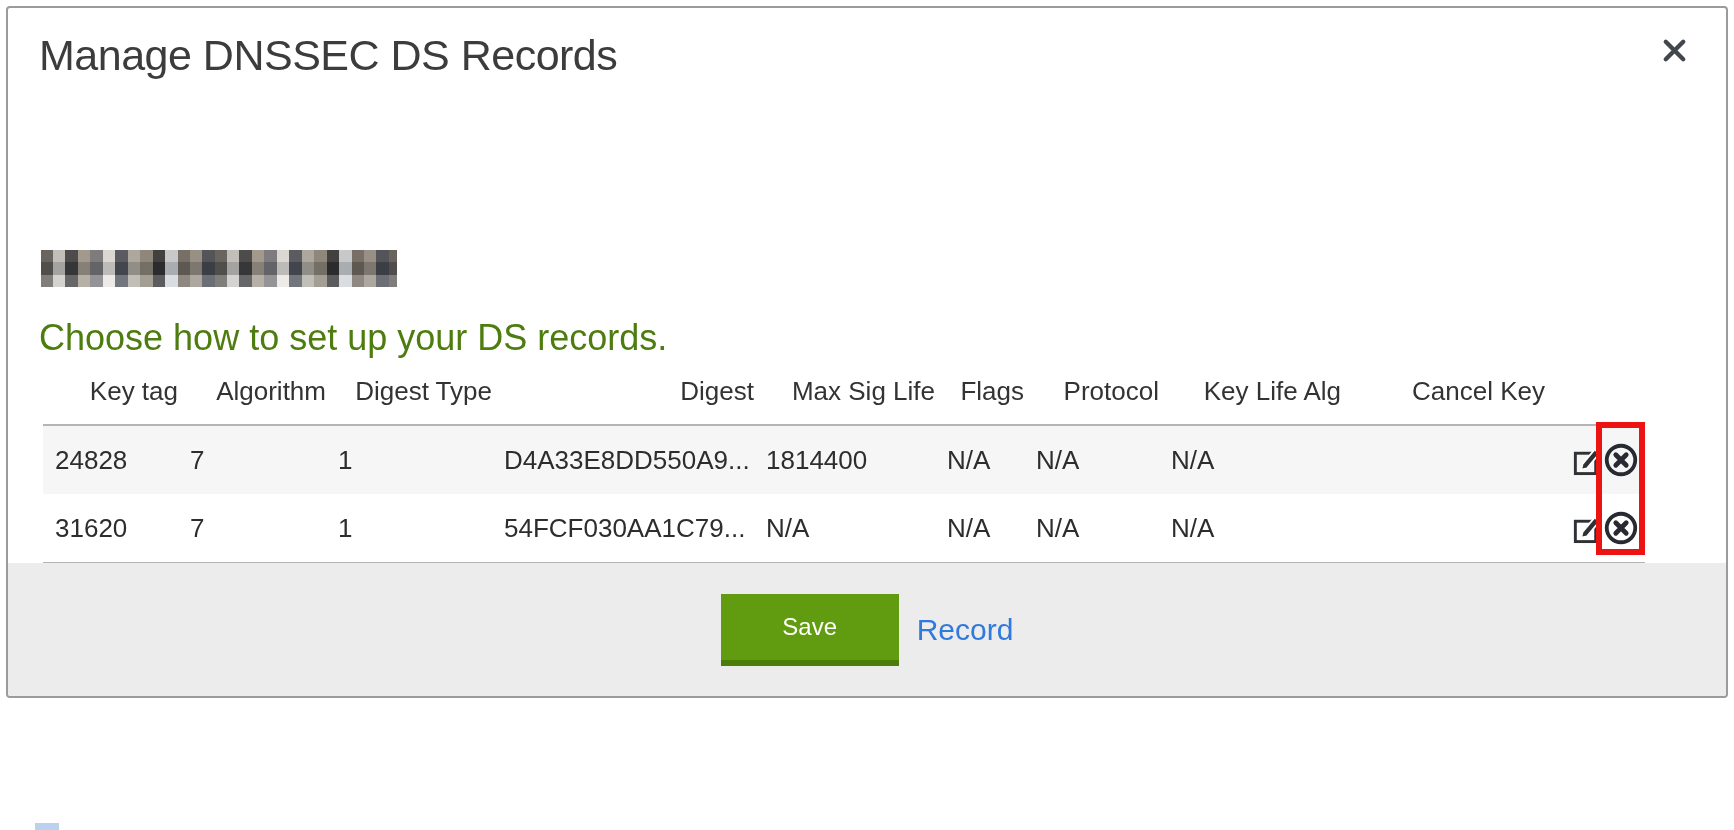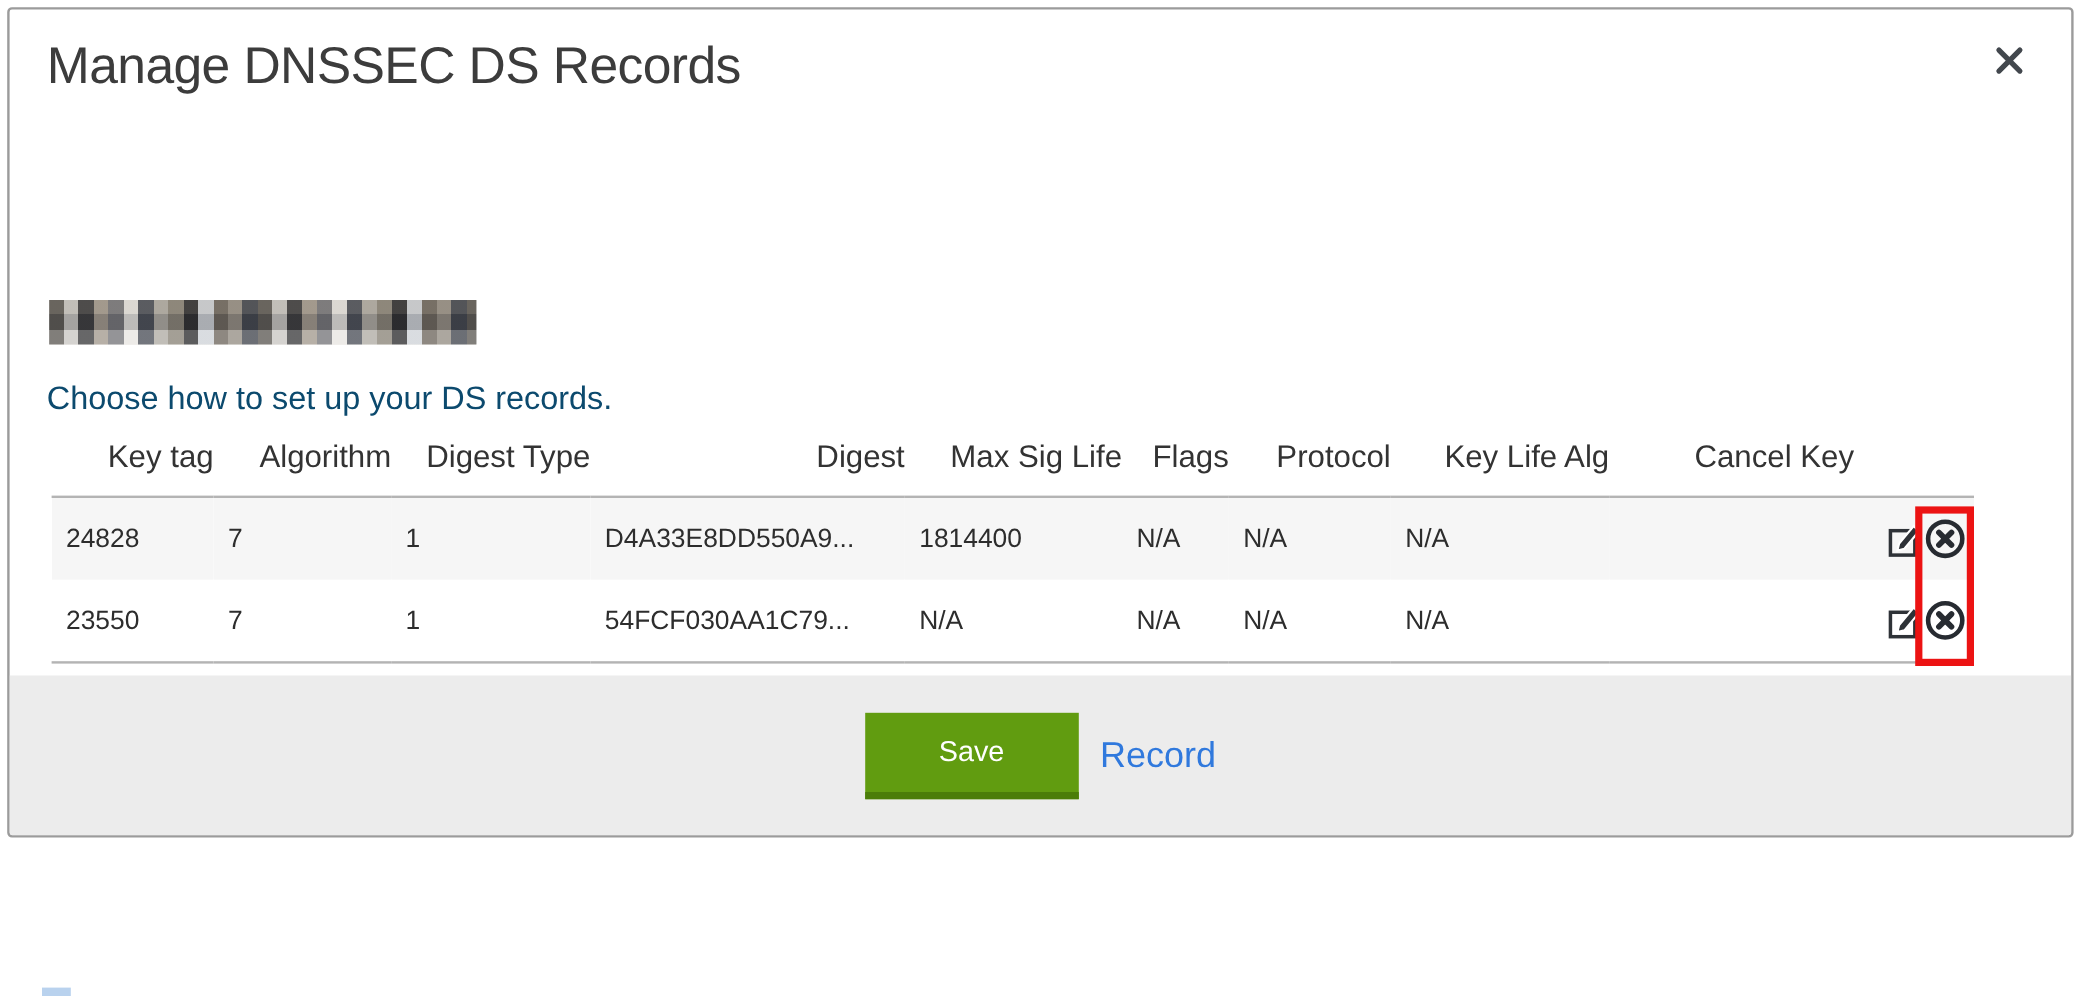--- a/index.html
+++ b/index.html
@@ -16,29 +16,29 @@
   .content{padding:0 0 0 31px;}
   .close-btn{position:absolute;top:22px;right:32px;width:40px;height:40px;background:transparent;
              border:none;cursor:pointer;display:flex;align-items:center;justify-content:center;}
   h1.title{margin:23px 0 0 0;font-size:43px;font-weight:400;color:#3c3c3c;letter-spacing:-0.5px;line-height:1.15;}
   .domain-redacted{margin:170px 0 0 2px;width:356px;height:37px;
     background:
       repeating-linear-gradient(0deg, rgba(255,255,255,0.22) 0 12px, rgba(35,35,40,0.22) 12px 25px, rgba(160,150,135,0.18) 25px 37px),
       repeating-linear-gradient(90deg, #5d5a55 0 12px, #c9c7c3 12px 24px, #3c3c3e 24px 37px, #a39a8e 37px 49px,
         #76767a 49px 62px, #e8e6e2 62px 74px, #4b4f58 74px 87px, #b0aca4 87px 99px, #8a8478 99px 112px,
         #2e2e30 112px 124px, #cfd3d8 124px 137px, #6e675e 137px 149px, #958e84 149px 161px, #42464e 161px 174px);}
-  .intro{margin:30px 0 10px 0;font-size:27px;color:#0c4a6e;}
+  .intro{margin:30px 0 10px 0;font-size:36px;color:#4d7c0f;}
   table.ds{width:1602px;margin-left:4px;border-collapse:collapse;table-layout:fixed;
            border-bottom:2px solid #b4b4b4;}
   table.ds thead tr{border-bottom:2px solid #b4b4b4;}
   table.ds th{height:56px;font-size:26px;font-weight:400;color:#333;text-align:right;
               padding:0 0 11px 12px;vertical-align:middle;white-space:nowrap;overflow:hidden;}
   table.ds tbody tr{height:69px;}
   table.ds tbody tr.stripe{background:var(--row-stripe-bg);}
-  table.ds td{font-size:22px;color:#2d2d2d;padding:0 0 0 12px;vertical-align:middle;
+  table.ds td{font-size:26px;color:#2d2d2d;padding:0 0 0 12px;vertical-align:middle;
               white-space:nowrap;overflow:hidden;}
   td.actions{padding:0 5px 0 0 !important;text-align:right;}
   .icon-btn{display:inline-block;vertical-align:middle;background:transparent;border:none;cursor:pointer;padding:0;}
   .icon-btn svg{display:block;}
   .red-box{position:absolute;left:1588px;top:414px;width:49px;height:133px;
            border:6px solid var(--annotation-red);pointer-events:none;}
   .add-btn{display:block;margin:15px 0 0 5px;width:232px;height:51px;background:#fff;
            border:3px solid var(--add-button-green);color:#66a412;font-size:27px;
            font-family:inherit;cursor:pointer;}
   .footer{position:absolute;left:0;right:0;bottom:0;height:133px;background:var(--footer-bg);
@@ -115,21 +115,21 @@
                 </svg>
               </button><button class="icon-btn">
                 <svg viewBox="0 0 40 40" width="38" height="38" aria-hidden="true">
                   <circle cx="20" cy="20" r="15" fill="none" stroke="#272b31" stroke-width="4"></circle>
                   <path d="M14.5 14.5 L25.5 25.5 M25.5 14.5 L14.5 25.5" stroke="#272b31" stroke-width="5" stroke-linecap="round"></path>
                 </svg>
               </button>
             </td>
           </tr>
           <tr>
-            <td>23550</td>
+            <td>31620</td>
             <td>7</td>
             <td>1</td>
             <td>54FCF030AA1C79...</td>
             <td>N/A</td>
             <td>N/A</td>
             <td>N/A</td>
             <td>N/A</td>
             <td></td>
             <td class="actions">
               <button class="icon-btn">

